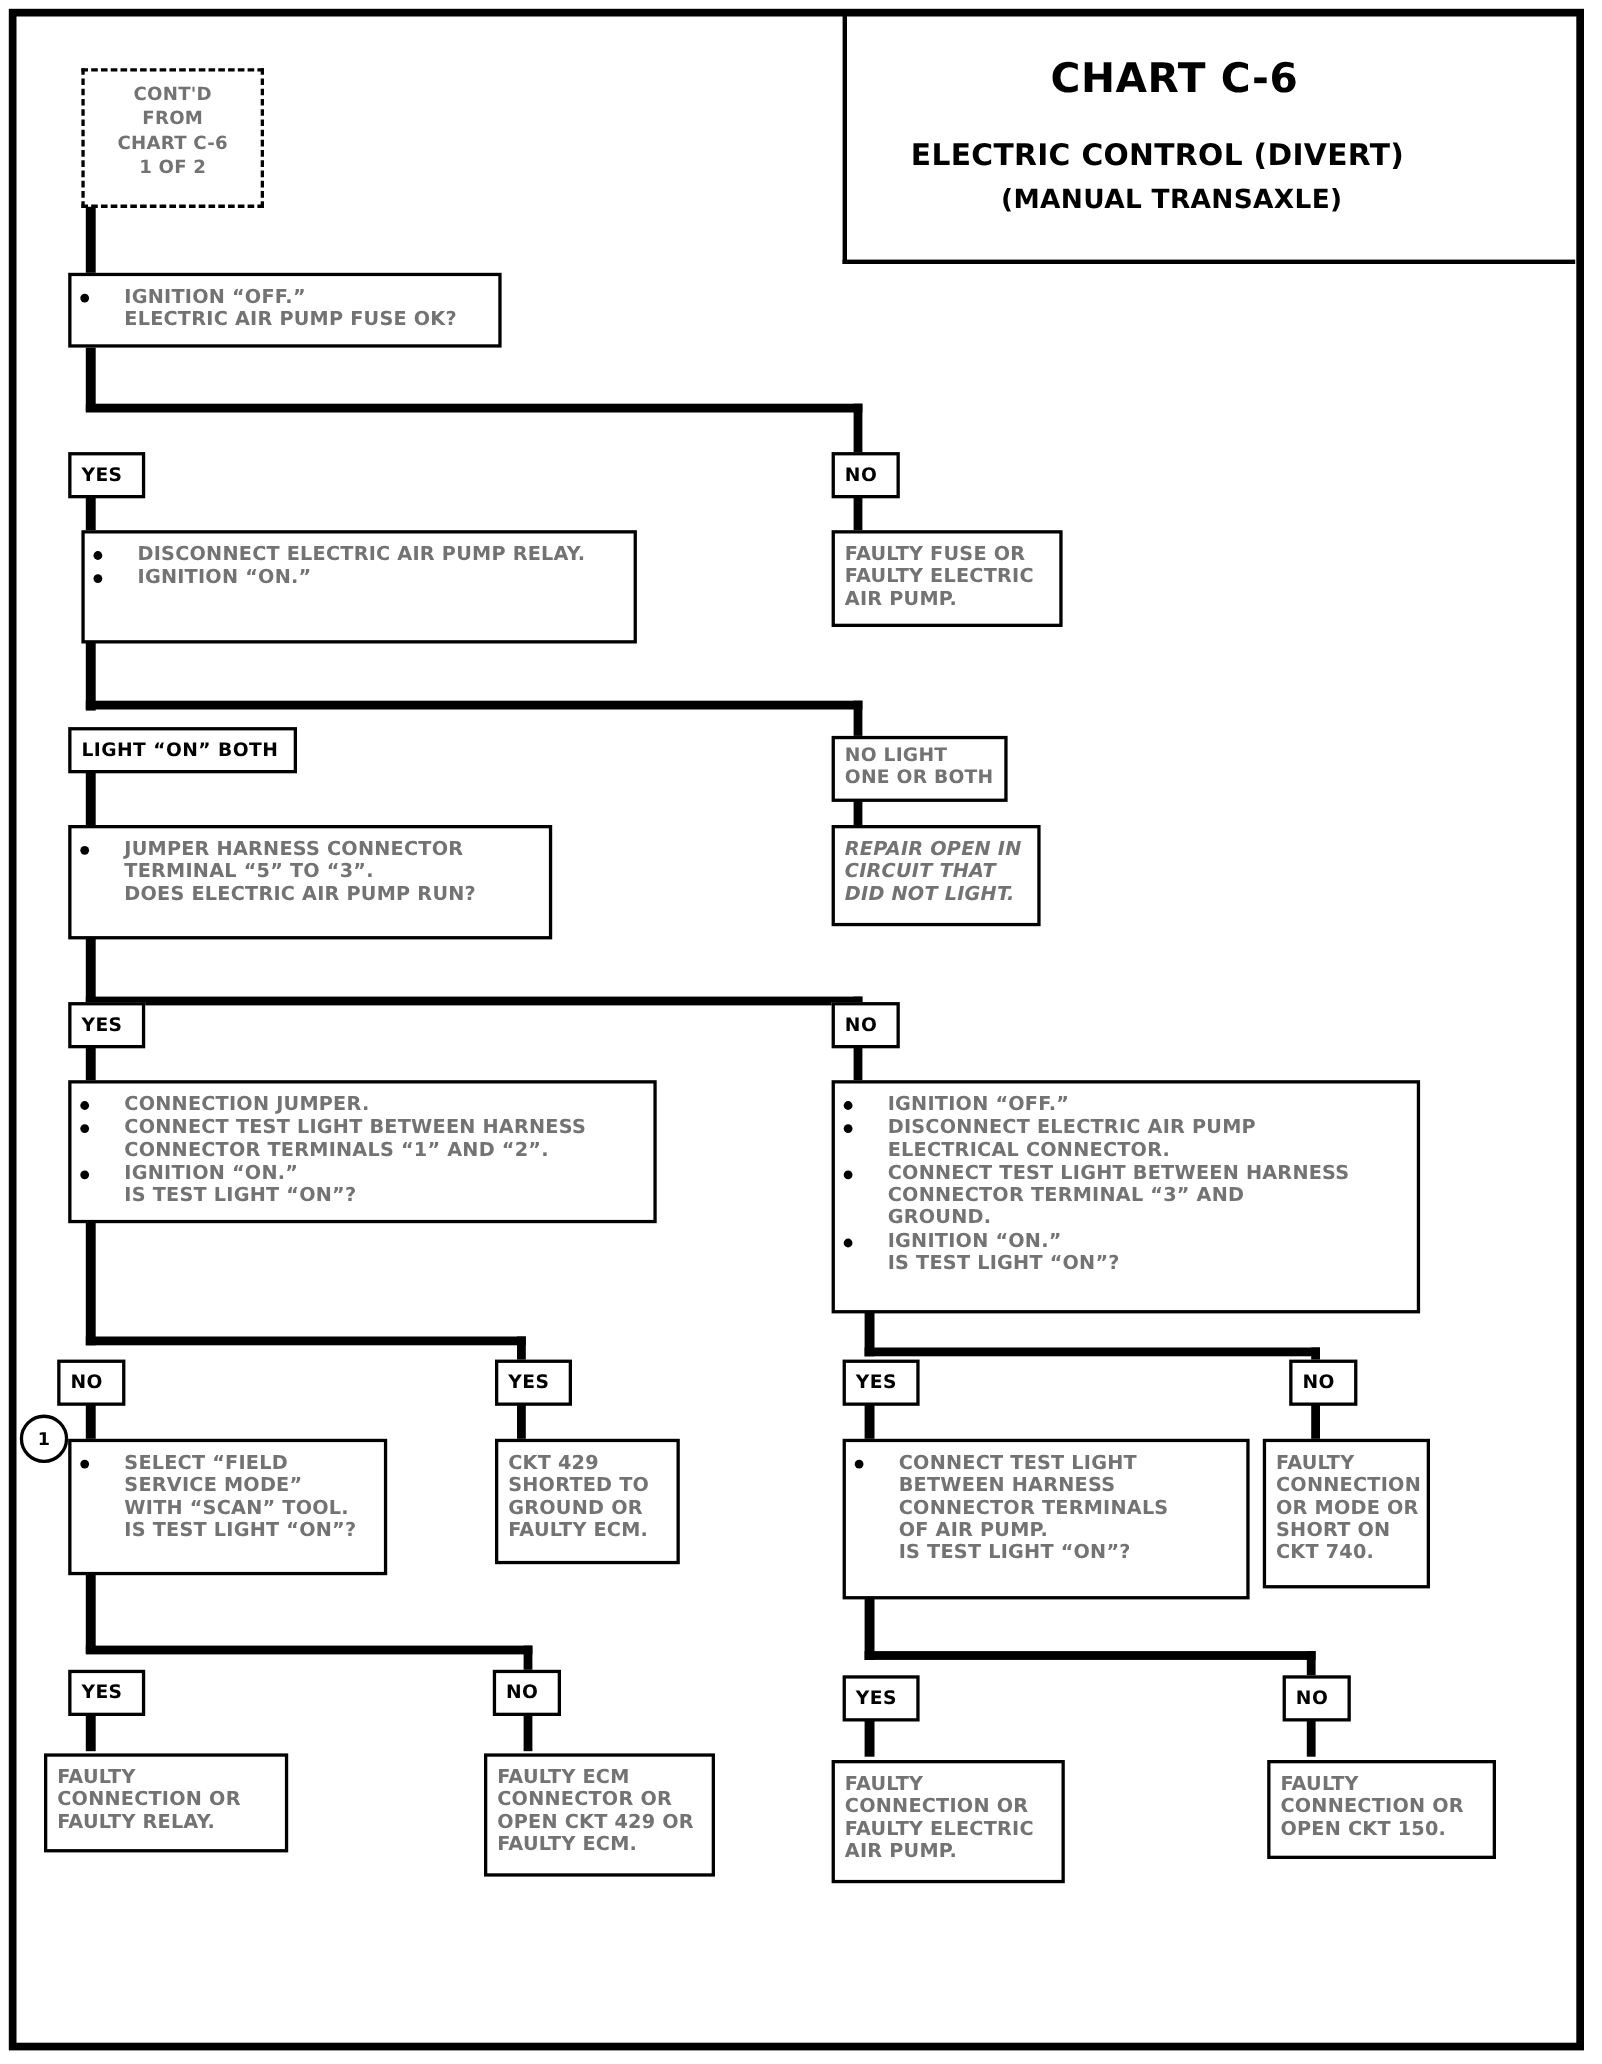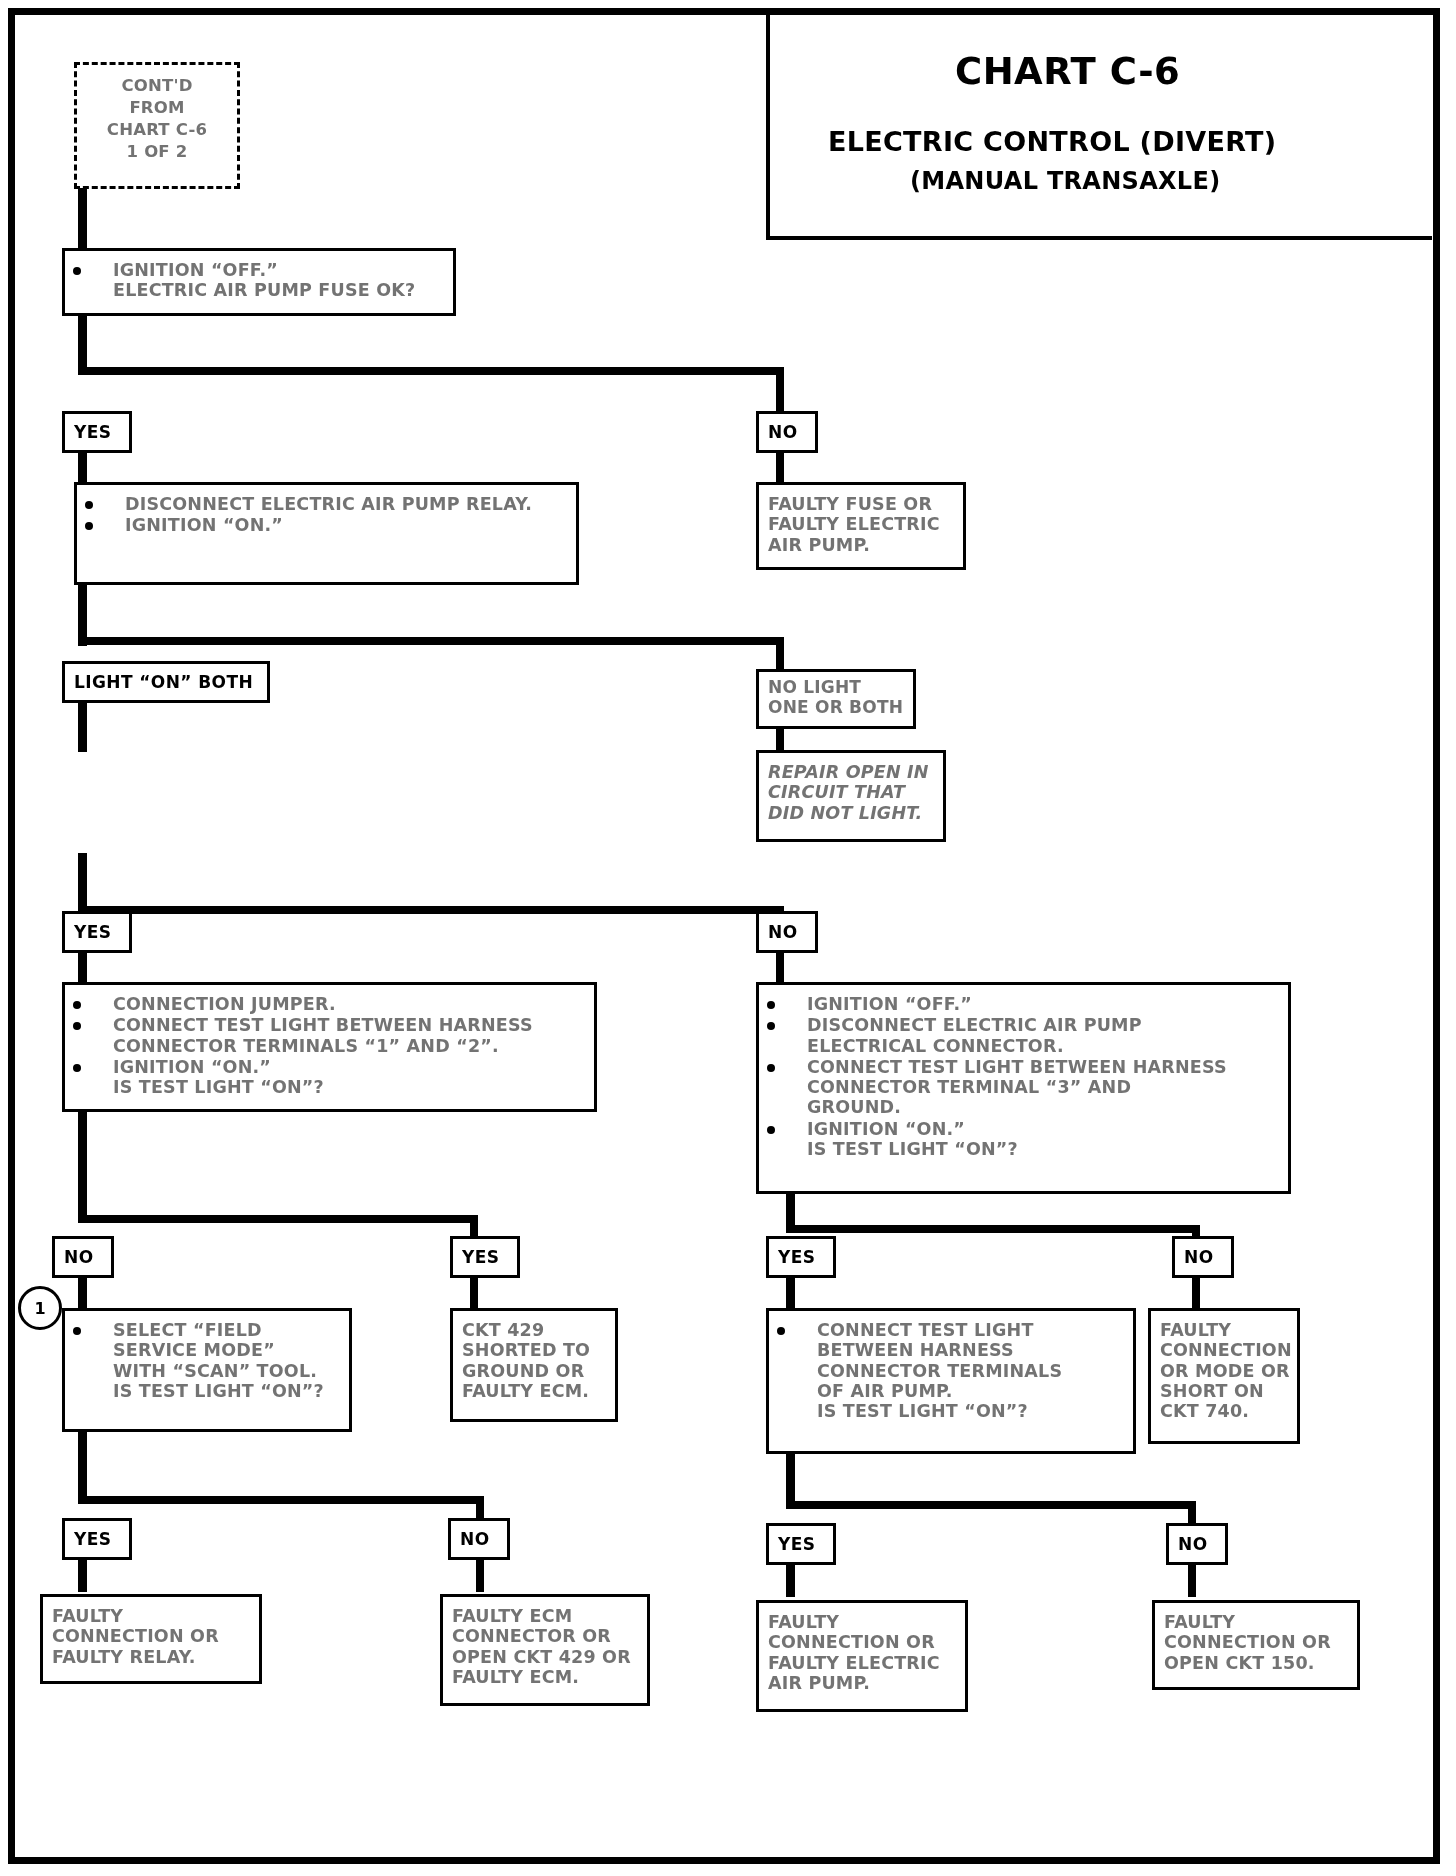--- a/index.html
+++ b/index.html
@@ -227,20 +227,30 @@
   <div class="label-box" style="left:62px; top:661px; width:208px; height:42px;">LIGHT “ON” BOTH</div>
 
   <div class="box plain" style="left:756px; top:669px; width:160px; height:60px; padding-top:6px; font-size:17px;">
     <span class="ln">NO LIGHT</span>
     <span class="ln">ONE OR BOTH</span>
   </div>
 
   <div class="ln-v" style="left:78px; top:702px; width:9px; height:50px;"></div>
   <div class="ln-v" style="left:776px; top:728px; width:8px; height:24px;"></div>
 
+  <div class="box blist" style="left:62px; top:750px; width:440px; height:104px;">
+    <ul>
+      <li>
+        <span class="bullet"></span>
+        <span class="ln">JUMPER  HARNESS CONNECTOR</span>
+        <span class="ln">TERMINAL “5” TO “3”.</span>
+        <span class="ln">DOES ELECTRIC AIR PUMP RUN?</span>
+      </li>
+    </ul>
+  </div>
 
   <div class="box plain" style="left:756px; top:750px; width:190px; height:92px;font-style:italic;">
     <span class="ln">REPAIR OPEN IN</span>
     <span class="ln">CIRCUIT THAT</span>
     <span class="ln">DID NOT LIGHT.</span>
   </div>
 
   <div class="ln-v" style="left:78px; top:853px; width:9px; height:62px;"></div>
   <div class="ln-h" style="left:78px; top:906px; width:706px; height:8px;"></div>
   <div class="ln-v" style="left:776px; top:906px; width:8px; height:40px;"></div>

